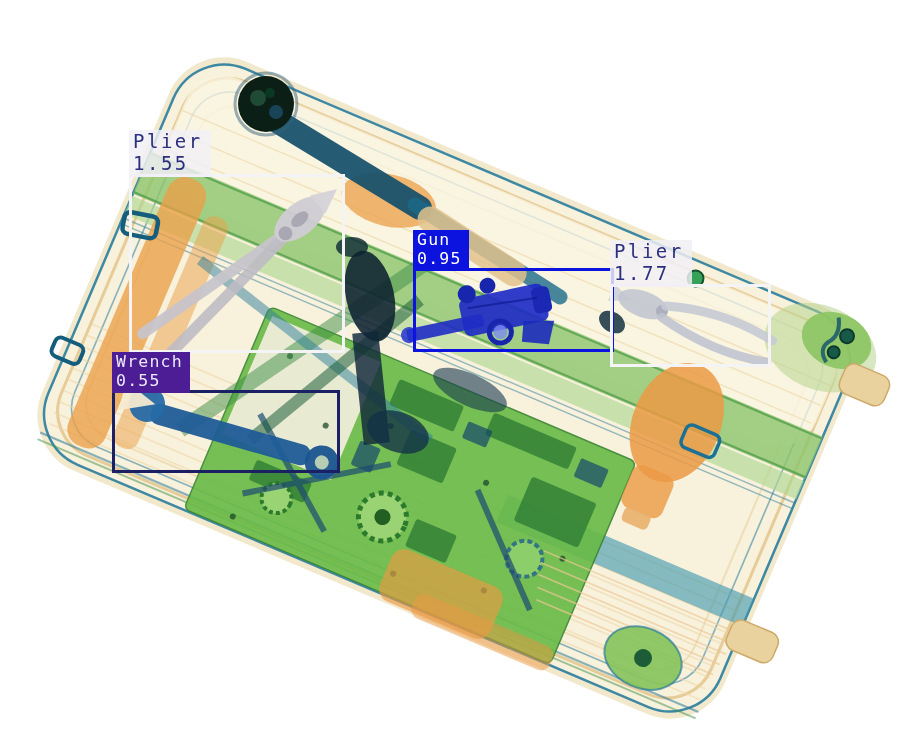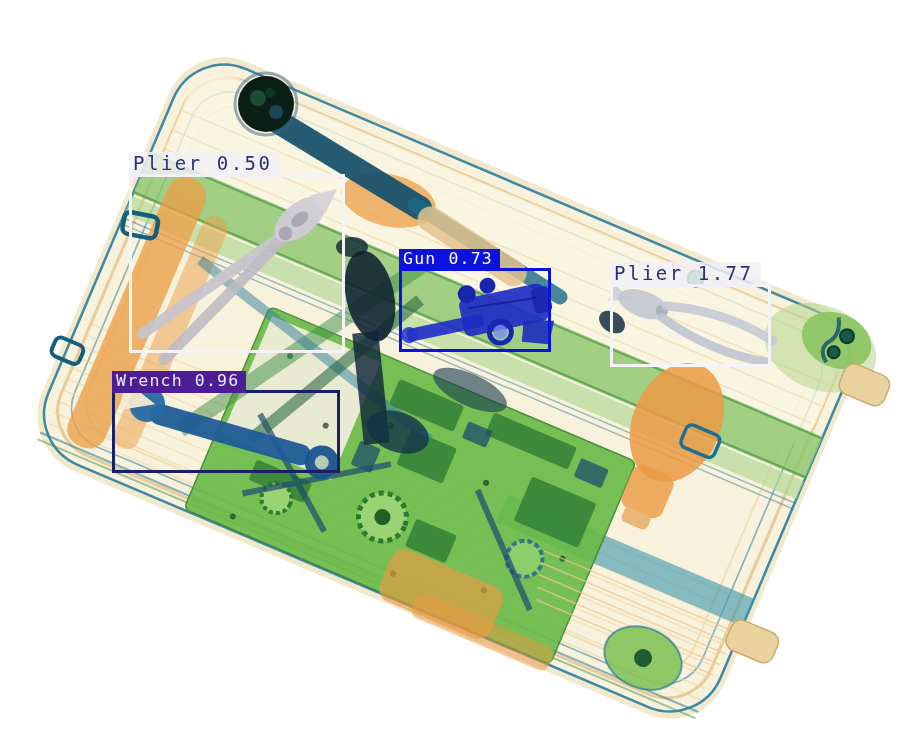--- a/index.html
+++ b/index.html
@@ -4,21 +4,21 @@
 <style>
   html,body{margin:0;padding:0;background:#ffffff;}
   body{width:914px;height:741px;overflow:hidden;font-family:"DejaVu Sans Mono",monospace;}
   .stage{position:relative;width:914px;height:741px;background:#ffffff;}
   .stage svg{position:absolute;left:0;top:0;width:914px;height:741px;}
 
   
   .overlay{position:absolute;left:0;top:0;width:914px;height:741px;pointer-events:none;}
   .det-box{position:absolute;box-sizing:border-box;border:3px solid #fff;}
   .det-label{position:absolute;left:-3px;bottom:100%;display:inline-flex;align-items:baseline;
-             white-space:nowrap;line-height:1.15;}
+             white-space:nowrap;line-height:1.15;flex-direction:column;}
   .det-label .gap{display:inline-block;}
 
   .theme-light.det-box{border-color:#f4f3f6;}
   .theme-light .det-label{background:rgba(241,240,246,0.84);color:#2b2f7e;
         font-size:19px;letter-spacing:2.5px;padding:1px 8px 2px 4px;}
   .theme-light .gap{width:14px;}
 
   .theme-blue.det-box{border-color:#0c13de;}
   .theme-blue .det-label{background:#0c13de;color:#ffffff;
         font-size:16.5px;letter-spacing:1.2px;padding:1px 7px 2px 4px;}
@@ -197,42 +197,42 @@
       <path d="M662 328C700 339 742 341 776 334" stroke="#bfc3cf" stroke-width="9" stroke-linecap="round" fill="none" opacity="0.88"></path>
     </g>
   </svg>
 
   <div class="overlay">
 
     <div class="det-box theme-light" style="left: 129px; top: 174px; width: 216px; height: 179px;">
       <div class="det-label">
         <span>Plier</span>
           <span class="gap"></span>
-          <span>0.50</span>
-      </div>
-    </div>
-
-    <div class="det-box theme-blue" style="left: 399px; top: 268px; width: 152px; height: 84px;">
+          <span>1.55</span>
+      </div>
+    </div>
+
+    <div class="det-box theme-blue" style="left: 413px; top: 268px; width: 201px; height: 84px;">
       <div class="det-label">
         <span>Gun</span>
           <span class="gap"></span>
-          <span>0.73</span>
+          <span>0.95</span>
       </div>
     </div>
 
     <div class="det-box theme-light" style="left: 610px; top: 284px; width: 161px; height: 83px;">
       <div class="det-label">
         <span>Plier</span>
           <span class="gap"></span>
           <span>1.77</span>
       </div>
     </div>
 
     <div class="det-box theme-navy" style="left: 112px; top: 390px; width: 228px; height: 83px;">
       <div class="det-label">
         <span>Wrench</span>
           <span class="gap"></span>
-          <span>0.96</span>
+          <span>0.55</span>
       </div>
     </div>
 
   </div>
 </div>
 
 </body></html>

